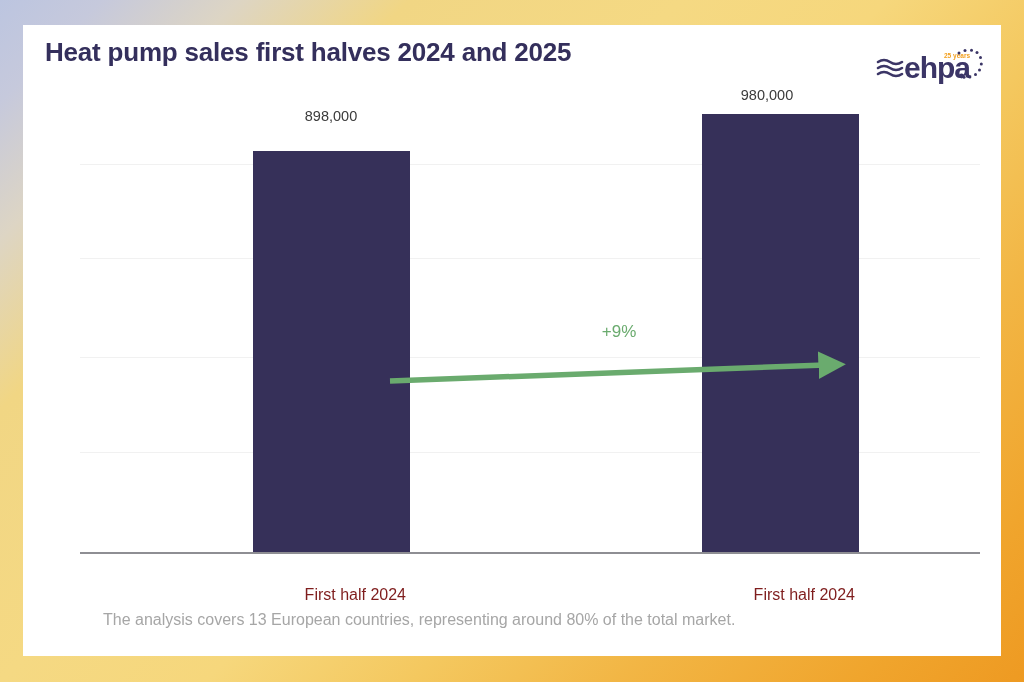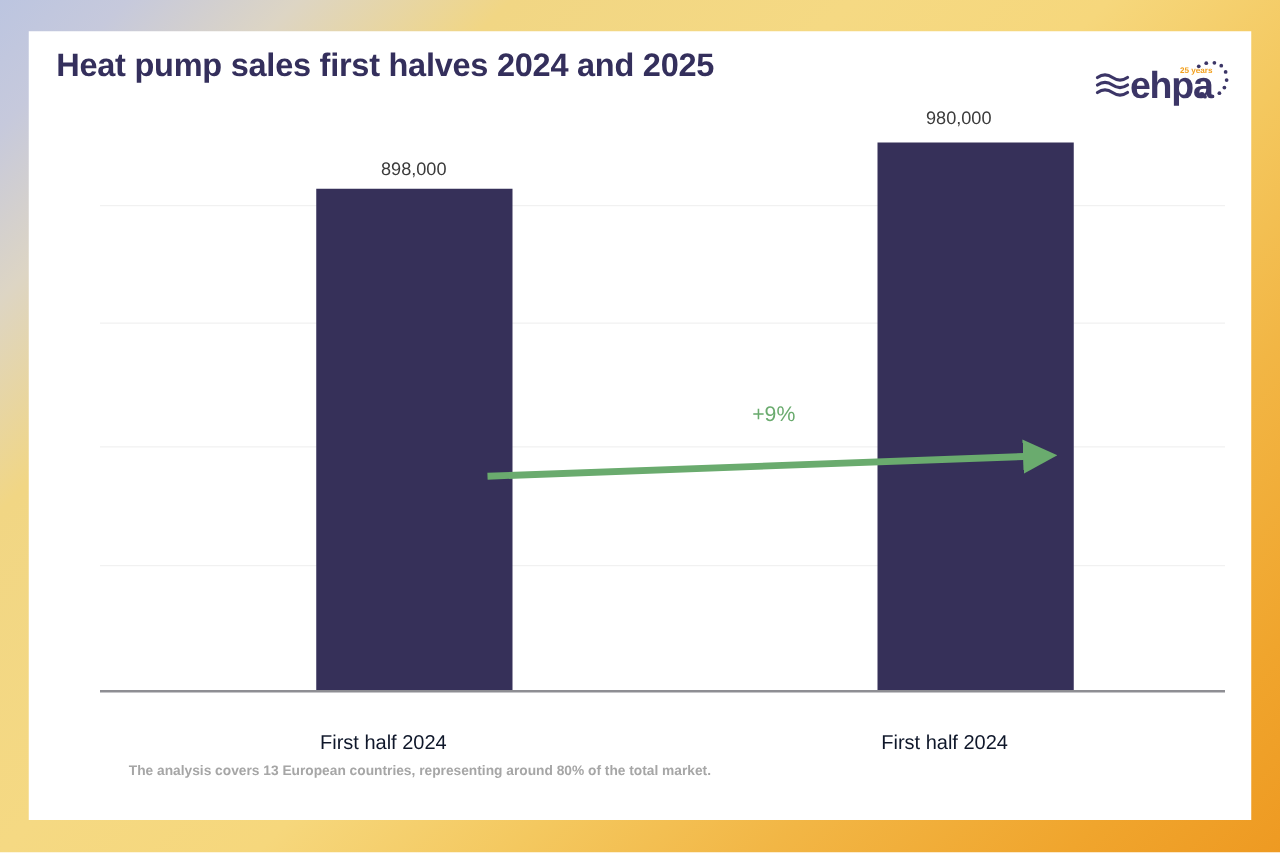--- a/index.html
+++ b/index.html
@@ -102,22 +102,22 @@
     font-size: 14.5px;
     color: #3b3b3b;
     text-align: center;
     white-space: nowrap;
   }
 
   .cat-label {
     position: absolute;
     top: 536px;
     font-size: 16px;
-    color: #0f172a;
-    text-align: left;
+    color: #7f1d1d;
+    text-align: right;
     white-space: nowrap;
   }
 
   
   #growth-arrow {
     position: absolute;
     left: 57px;
     top: 25px;
     width: 900px;
     height: 503px;
@@ -133,24 +133,23 @@
     font-size: 17px;
     color: #6aab6e;
     white-space: nowrap;
   }
 
   
   #footnote {
     position: absolute;
     left: 80px;
     top: 586px;
-    font-size: 11px;
+    font-size: 16px;
     color: #a6a6a6;
     white-space: nowrap;
-    font-weight: bold;
   }
 </style>
 </head>
 <body>
 
 <div id="frame" style="background: linear-gradient(135deg, rgb(188, 197, 224) 0%, rgb(198, 201, 220) 6%, rgb(221, 213, 196) 14%, rgb(241, 214, 132) 24%, rgb(245, 217, 131) 40%, rgb(246, 215, 124) 52%, rgb(244, 200, 95) 64%, rgb(242, 182, 69) 76%, rgb(240, 165, 45) 90%, rgb(238, 154, 34) 100%); padding-left: 39px;">
 
   <div id="card">
 
     <div id="chart-title">Heat pump sales first halves 2024 and 2025</div>
@@ -187,21 +186,21 @@
 
     <div id="plot">
       <div class="gridline" style="top:114px;"></div>
       <div class="gridline" style="top:208px;"></div>
       <div class="gridline" style="top:307px;"></div>
       <div class="gridline" style="top:402px;"></div>
 
       <div class="bar" style="left:173px; width:157px; height:402px;"></div>
       <div class="bar" style="left:622px; width:157px; height:439px;"></div>
 
-      <div class="bar-value" style="left:176px; top:78px; width:150px;text-align:center;">898,000</div>
+      <div class="bar-value" style="left:176px; top:58px; width:150px;text-align:center;">898,000</div>
       <div class="bar-value" style="left:612px; top:37px; width:150px;">980,000</div>
 
       <svg id="growth-arrow" viewBox="0 0 900 503" xmlns="http://www.w3.org/2000/svg">
         <defs>
           <marker id="arrowhead" markerWidth="5" markerHeight="5" refX="1.2" refY="2.5" orient="auto">
             <path d="M0,0 L5,2.5 L0,5 z" fill="#6aab6e"></path>
           </marker>
         </defs>
         <line x1="253" y1="306" x2="688" y2="290" stroke="#6aab6e" stroke-width="5.5" marker-end="url(#arrowhead)"></line>
       </svg>

